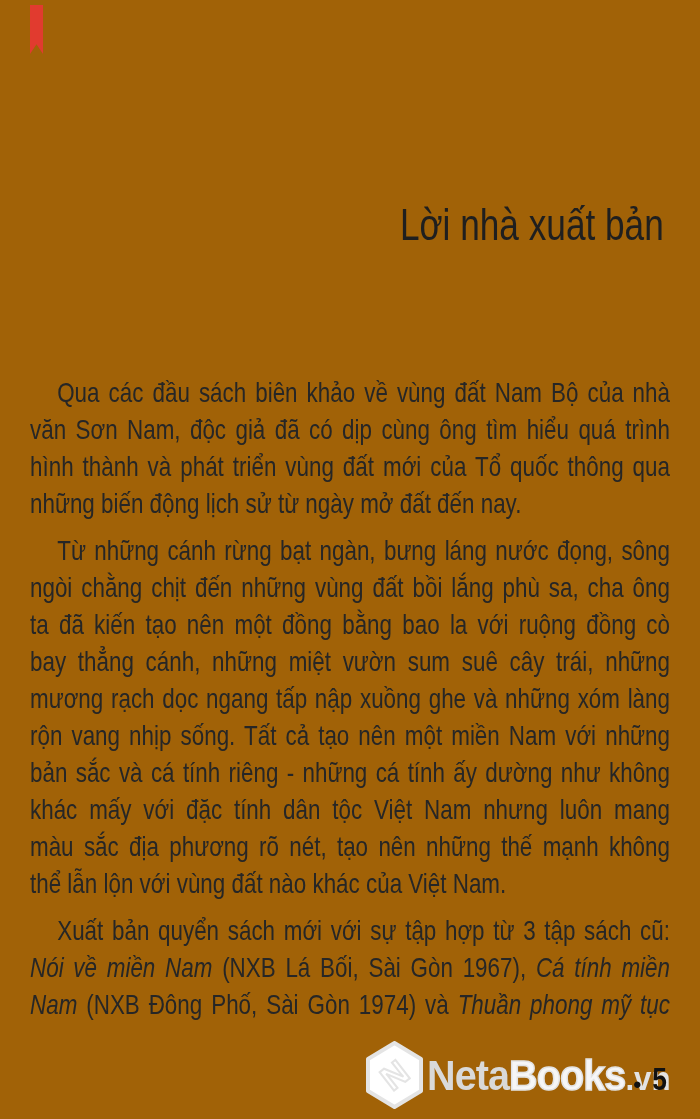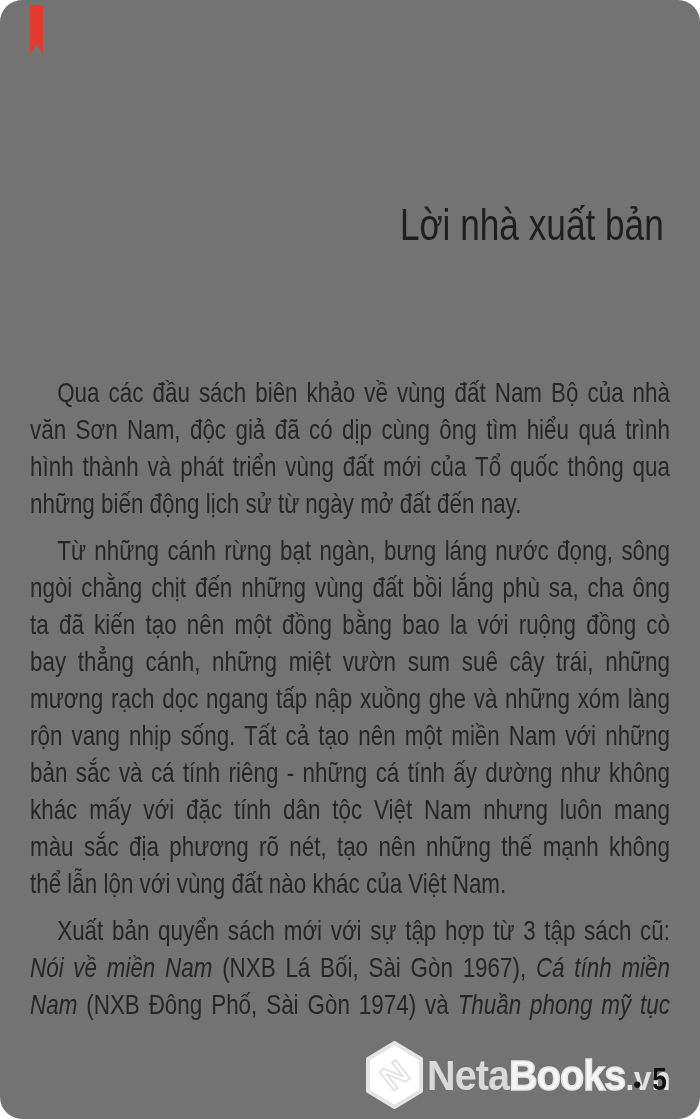--- a/index.html
+++ b/index.html
@@ -1,23 +1,22 @@
 <!DOCTYPE html>
 <html><head>
 <meta charset="utf-8">
 <style>
   * { margin:0; padding:0; box-sizing:border-box; }
   html,body { background:#ffffff; }
   .page {
     position:relative;
     width:700px; height:1119px;
-    background:#737373;
+    background:#a16207;
     overflow:hidden;
     font-family:"Liberation Sans","DejaVu Sans",sans-serif;
-    border-radius:22px;
   }
   .bookmark {
     position:absolute; left:30px; top:5px;
     width:13px; height:49px;
     clip-path:polygon(0 0,100% 0,100% 100%,50% 80%,0 100%);
   }
   .title {
     position:absolute; top:201px; right:36px;
     font-size:44px; line-height:1.1;
     color:#1f1f1f; font-weight:400;

